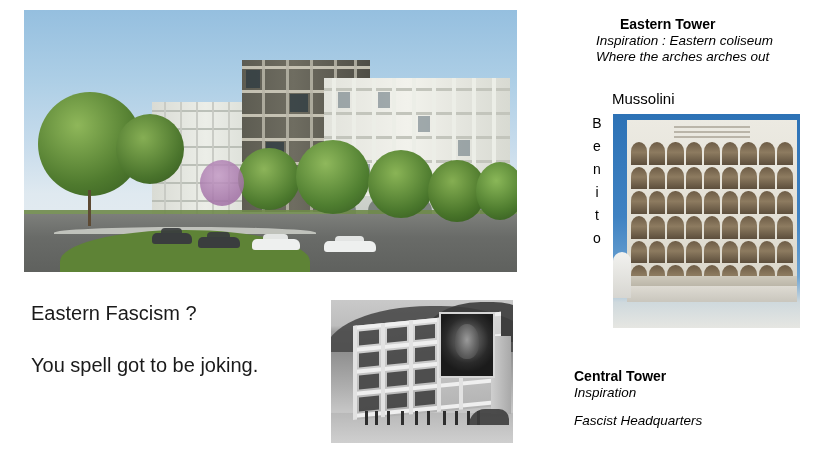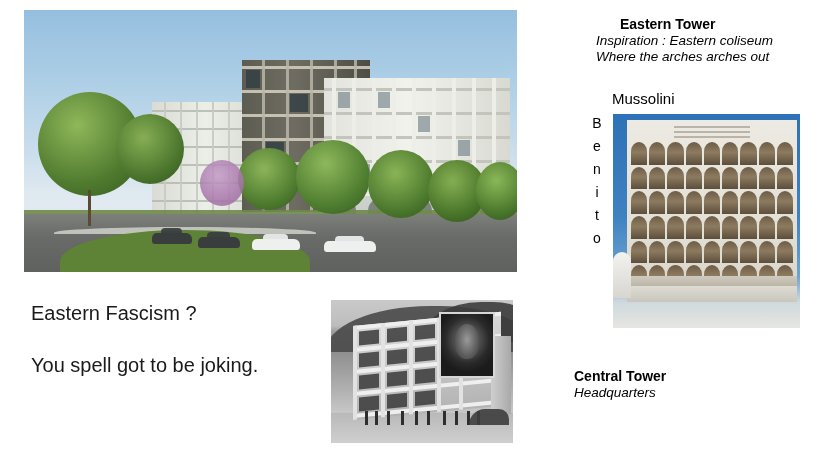--- a/index.html
+++ b/index.html
@@ -377,17 +377,18 @@
           <div class="a"></div>
         </div>
       <div class="base"></div>
       <div class="ground"></div>
     </div>
     <div class="statue"></div>
   </div>
 
   <div id="central-block">
     <div class="h">Central Tower</div>
-    <div class="s">Headquarters</div>
+    <div class="s">Inspiration</div>
     <div class="gap"></div>
+    <div class="s">Fascist Headquarters</div>
   </div>
 
 </div>
 
 </body></html>

